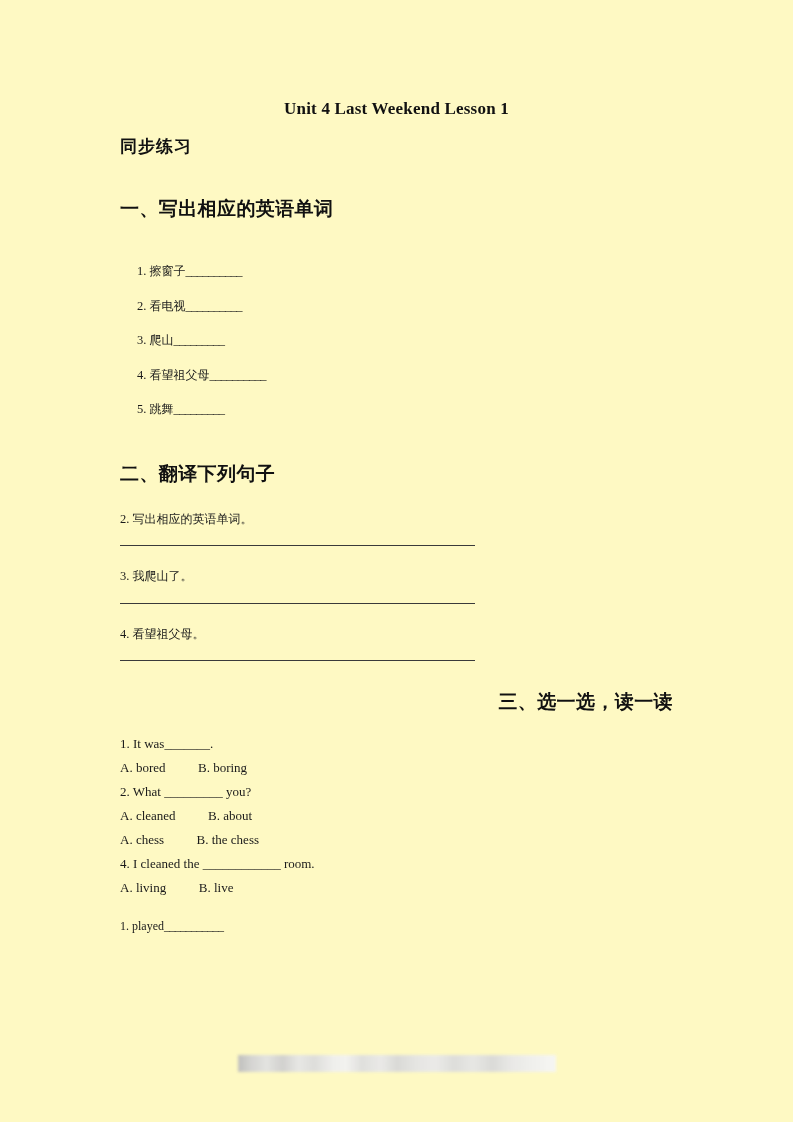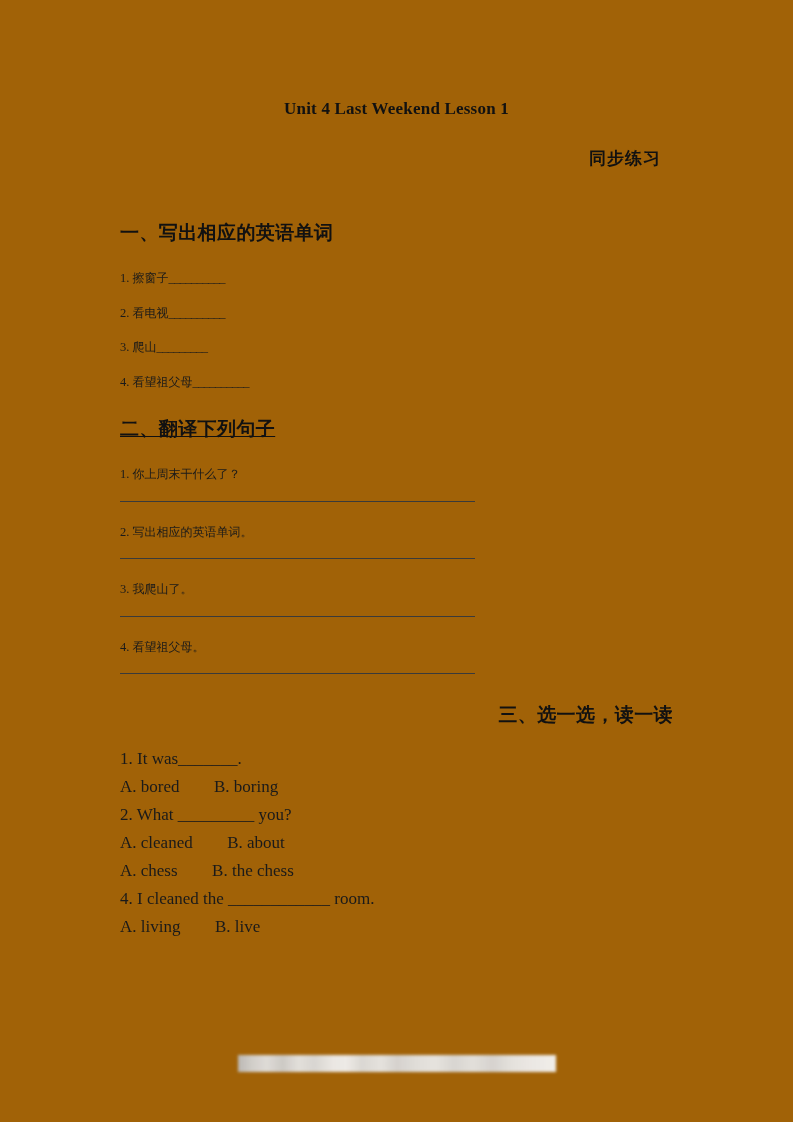--- a/index.html
+++ b/index.html
@@ -4,21 +4,21 @@
 <style>
   html, body {
     margin: 0;
     padding: 0;
     background: #ffffff;
   }
   .page {
     position: relative;
     width: 793px;
     height: 1122px;
-    background: #a16207;
+    background: #fef9c3;
     margin: 0 auto;
     overflow: hidden;
     font-family: "Liberation Serif", "DejaVu Serif", serif;
     color: #000000;
   }
   .content {
     position: absolute;
     left: 120px;
     top: 0;
     width: 553px;
@@ -30,47 +30,47 @@
     font-family: "Liberation Serif", "DejaVu Serif", serif;
     font-weight: bold;
     font-size: 17px;
     letter-spacing: 0.2px;
     margin: 0;
     padding-top: 98px;
     line-height: 1.25;
     color: #111;
   }
   .doc-subtitle {
-    text-align: right;
+    text-align: left;
     font-family: "DejaVu Sans", "Liberation Sans", sans-serif;
     font-weight: bold;
     font-size: 17px;
-    margin: 12px;
+    margin: 0;
     padding-top: 16px;
     letter-spacing: 1px;
     color: #111;
   }
 
   
   .sec-heading {
     font-family: "DejaVu Sans", "Liberation Sans", sans-serif;
     font-weight: bold;
     font-size: 19px;
     letter-spacing: 0.4px;
     color: #111;
     margin: 0;
   }
   .sec-1 { padding-top: 38px; }
-  .sec-2 { padding-top: 28px; text-decoration: underline; }
+  .sec-2 { padding-top: 28px; }
   .sec-3 { padding-top: 28px; text-align: right; }
   .sec-4 { padding-top: 26px; }
 
   
   .word-list {
-    margin: 0;
+    margin: 17px;
     padding: 0;
     list-style: none;
   }
   .word-item {
     font-size: 12.5px;
     line-height: 1;
     padding-top: 22px;
     white-space: nowrap;
     color: #1a1a1a;
   }
@@ -99,21 +99,21 @@
   .answer-rule {
     margin-top: 20px;
     width: 355px;
     height: 0;
     border-top: 1px solid #3a3a3a;
   }
 
   
   .choice-block { padding-top: 22px; }
   .choice-line {
-    font-size: 17px;
+    font-size: 13px;
     line-height: 1;
     padding-top: 11px;
     color: #1a1a1a;
     white-space: nowrap;
   }
   .choice-line:first-child { padding-top: 0; }
   .opt-gap { display: inline-block; width: 26px; }
 
   
   .base-list {
@@ -167,32 +167,29 @@
         <span class="cn">看电视</span><span class="blank-u">__________</span>
       </li>
       <li class="word-item">
         <span class="num">3.</span>
         <span class="cn">爬山</span><span class="blank-u">_________</span>
       </li>
       <li class="word-item">
         <span class="num">4.</span>
         <span class="cn">看望祖父母</span><span class="blank-u">__________</span>
       </li>
+      <li class="word-item">
+        <span class="num">5.</span>
+        <span class="cn">跳舞</span><span class="blank-u">_________</span>
+      </li>
     </ul>
 
     <div class="sec-heading sec-2">二、翻译下列句子</div>
 
     <ul class="trans-list">
-      <li class="trans-item">
-        <div class="trans-q">
-          <span class="num">1.</span>
-          <span class="cn">你上周末干什么了？</span>
-        </div>
-        <div class="answer-rule"></div>
-      </li>
       <li class="trans-item">
         <div class="trans-q">
           <span class="num">2.</span>
           <span class="cn">写出相应的英语单词。</span>
         </div>
         <div class="answer-rule"></div>
       </li>
       <li class="trans-item">
         <div class="trans-q">
           <span class="num">3.</span>
@@ -234,17 +231,23 @@
 
       <div class="choice-line">4. I cleaned the ____________ room.</div>
       <div class="choice-line">
         <span>A. living</span>
         <span class="opt-gap"></span>
         <span>B. live</span>
       </div>
     </div>
 
 
+    <ul class="base-list">
+      <li class="base-item">
+        <span class="num">1.</span>
+        <span>played</span><span class="blank-u">___________</span>
+      </li>
+    </ul>
 
   </div>
 
   <div class="watermark"></div>
 </div>
 
 </body></html>

